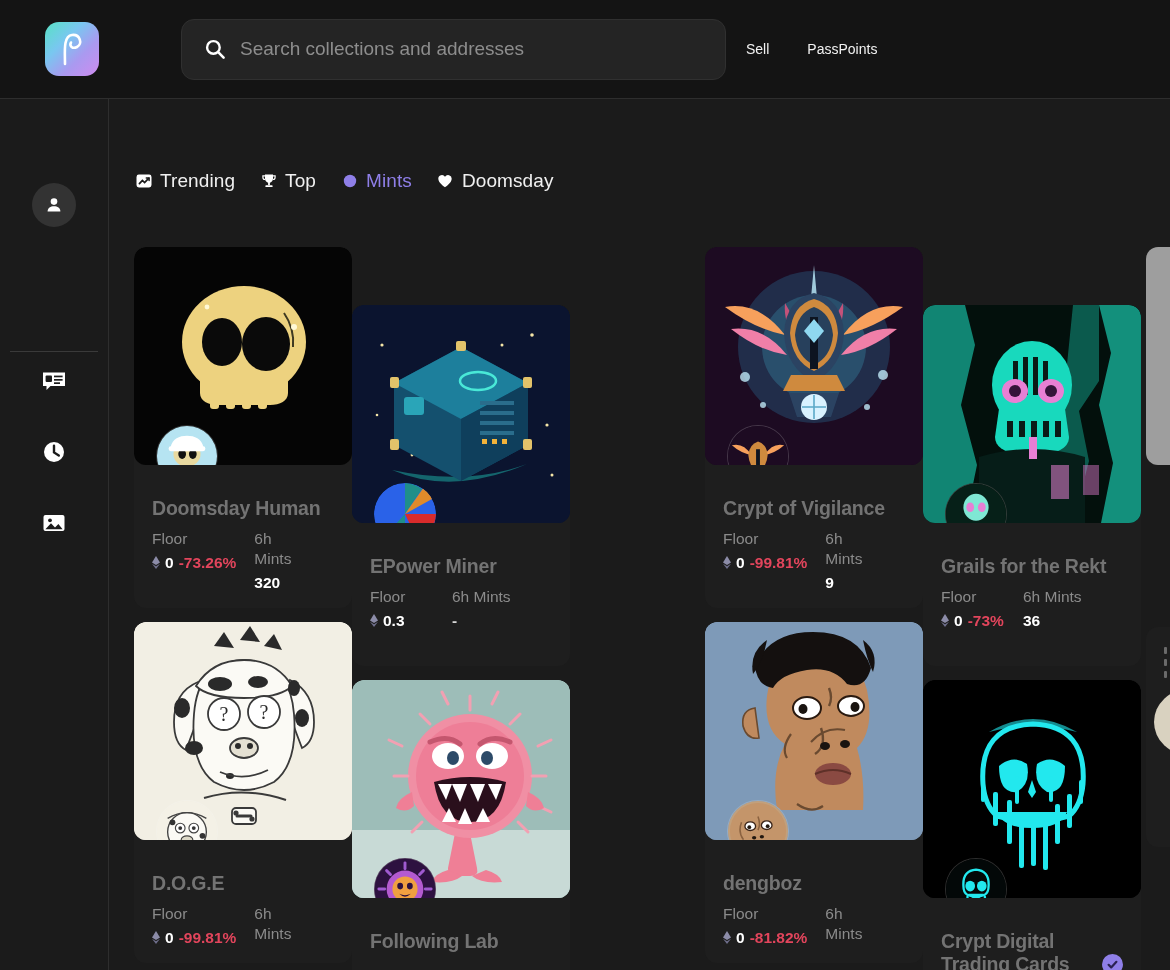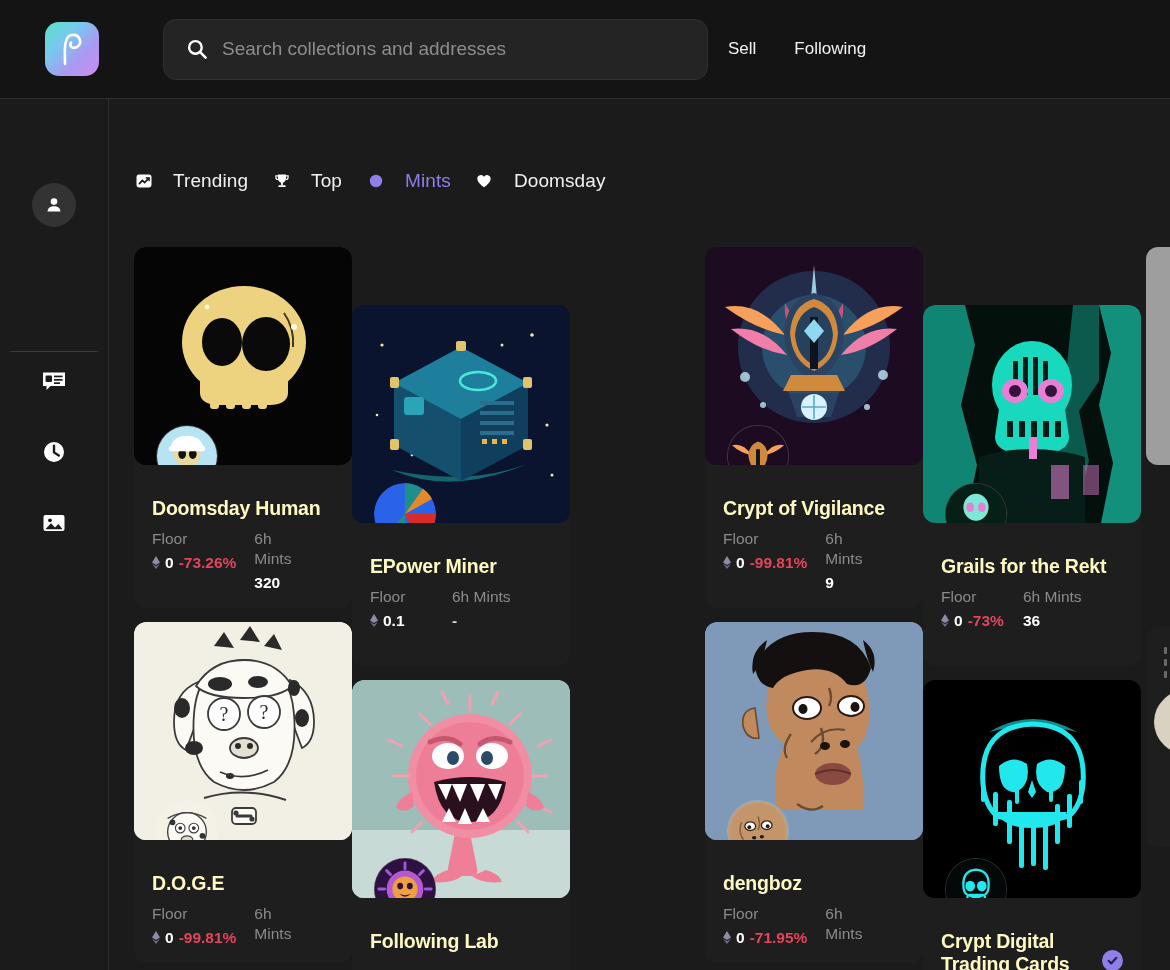--- a/index.html
+++ b/index.html
@@ -20,35 +20,35 @@
   }
   #logo {
     width: 54px; height: 54px; margin-left: 45px; border-radius: 14px;
     background: linear-gradient(135deg,#57e2c4 0%, #79c7f0 35%, #a99af0 65%, #cf8bef 100%);
     display: flex; align-items: center; justify-content: center;
     flex: 0 0 auto;
   }
   #logo svg { display: block; }
 
   #searchbar {
-    margin-left: 64px; width: 545px; height: 61px;
+    margin-left: 82px; width: 545px; height: 61px;
     background: #242424; border: 1px solid #303030; border-radius: 13px;
     display: flex; align-items: center; flex: 0 0 auto;
   }
   #search-icon { margin-left: 22px; width: 22px; height: 22px; flex: 0 0 auto; }
   #search-input {
     flex: 1; background: transparent; border: none; outline: none;
     color: #e8e8e8; font-size: 19px; margin-left: 14px; margin-right: 16px;
     font-family: "Liberation Sans", sans-serif;
   }
   #search-input::placeholder { color: #8d8d8d; }
 
   #nav-links { margin-left: 20px; display: flex; align-items: center; gap: 38px; }
   .nav-link {
-    color: #f2f2f2; font-size: 17px; font-weight: 500;
+    color: #f2f2f2; font-size: 14px; font-weight: 500;
     text-decoration: none; cursor: pointer; white-space: nowrap;
   }
 
   
   #sidebar {
     position: absolute; top: 99px; left: 0; width: 109px; height: 871px;
     background: #1b1b1b; border-right: 1px solid #2e2e2e;
     display: flex; flex-direction: column; align-items: center;
   }
   #avatar-btn {
@@ -70,21 +70,21 @@
   #main {
     position: absolute; top: 99px; left: 110px; width: 1060px; height: 871px;
     overflow: hidden;
   }
 
   #tabs {
     position: absolute; top: 71px; left: 25px;
     display: flex; align-items: center; gap: 25px;
   }
   .tab { display: flex; align-items: center; gap: 8px; cursor: pointer; }
-  .tab-label { font-size: 19px; font-weight: 500; color: #f0f0f0; letter-spacing: .1px; margin-left: 13px; }
+  .tab-label { font-size: 19px; font-weight: 500; color: #f0f0f0; letter-spacing: .1px; }
   .tab.active .tab-label { color: #8f7fe8; }
   .tab-ico { width: 17px; height: 17px; display: flex; align-items: center; justify-content: center; }
 
   
   #grid {
     position: absolute; top: 148px; left: 24px;
     width: 1040px;
     display: grid;
     grid-template-columns: 507px 507px;
     column-gap: 64px;
@@ -99,22 +99,22 @@
   .thumb {
     width: 218px; height: 218px; border-radius: 12px; position: relative;
     overflow: hidden;
   }
   .mini-avatar {
     position: absolute; left: 22px; bottom: -22px; width: 62px; height: 62px;
     border-radius: 50%; overflow: hidden; border: 1px solid rgba(255,255,255,.18);
   }
   .card-body { padding: 32px 18px 16px 18px; }
   .card-title {
-    color: #fef9c3; font-size: 19.5px; font-weight: 700; letter-spacing: -.2px;
-    line-height: 1.16; display: flex; align-items: center; gap: 8px;
+    color: #737373; font-size: 19.5px; font-weight: 700; letter-spacing: -.2px;
+    line-height: 1.16; display: flex; align-items: flex-end; gap: 8px;
   }
   .verified {
     flex: 0 0 auto; width: 21px; height: 21px; border-radius: 50%;
     background: #8f7fe8; display: flex; align-items: center; justify-content: center;
     margin-top: 16px;
   }
   .stats { margin-top: 9px; display: flex; gap: 18px; }
   .stat { min-width: 64px; }
   .stat-label { color: #8b8b8b; font-size: 15.5px; line-height: 1.3; }
   .stat-value { margin-top: 5px; display: flex; align-items: center; gap: 5px; }
@@ -168,21 +168,21 @@
       <svg width="22" height="22" viewBox="0 0 22 22" fill="none">
         <circle cx="9.4" cy="9.4" r="6.3" stroke="#ffffff" stroke-width="2.4"></circle>
         <line x1="14.2" y1="14.2" x2="19.6" y2="19.6" stroke="#ffffff" stroke-width="2.6" stroke-linecap="round"></line>
       </svg>
     </span>
     <input id="search-input" type="text" placeholder="Search collections and addresses" style="">
   </div>
 
   <div id="nav-links">
     <a class="nav-link">Sell</a>
-    <a class="nav-link">Following</a>
+    <a class="nav-link">PassPoints</a>
   </div>
 </div>
 
 <div id="sidebar">
   <div id="avatar-btn">
     <svg width="20" height="20" viewBox="0 0 20 20">
       <circle cx="10" cy="6.6" r="3.3" fill="#ffffff"></circle>
       <path d="M3.6 16.4c0-3.4 2.9-5.2 6.4-5.2s6.4 1.8 6.4 5.2z" fill="#ffffff"></path>
     </svg>
   </div>
@@ -379,21 +379,21 @@
             <span>EPower Miner</span>
           </div>
           <div class="stats">
             <div class="stat">
               <div class="stat-label">Floor</div>
               <div class="stat-value">
                 <svg class="eth" viewBox="0 0 8 13">
                   <path d="M4 0L0 6.6 4 9l4-2.4z" fill="#8c8ca8"></path>
                     <path d="M0 7.8L4 13l4-5.2L4 10.2z" fill="#6f6f8c"></path>
                 </svg>
-                <span class="val">0.1</span>
+                <span class="val">0.3</span>
               </div>
             </div>
             <div class="stat">
               <div class="stat-label">6h Mints</div>
               <div class="stat-value">
                   <span class="dash">-</span>
                 </div>
             </div>
           </div>
         </div>
@@ -737,21 +737,21 @@
           </div>
           <div class="stats">
             <div class="stat">
               <div class="stat-label">Floor</div>
               <div class="stat-value">
                 <svg class="eth" viewBox="0 0 8 13">
                   <path d="M4 0L0 6.6 4 9l4-2.4z" fill="#8c8ca8"></path>
                     <path d="M0 7.8L4 13l4-5.2L4 10.2z" fill="#6f6f8c"></path>
                 </svg>
                 <span class="val">0</span>
-                <span class="delta">-71.95%</span>
+                <span class="delta">-81.82%</span>
               </div>
             </div>
             <div class="stat">
               <div class="stat-label">6h</div>
               <div class="stat-label">Mints</div>
             </div>
           </div>
         </div>
       </div>
 

